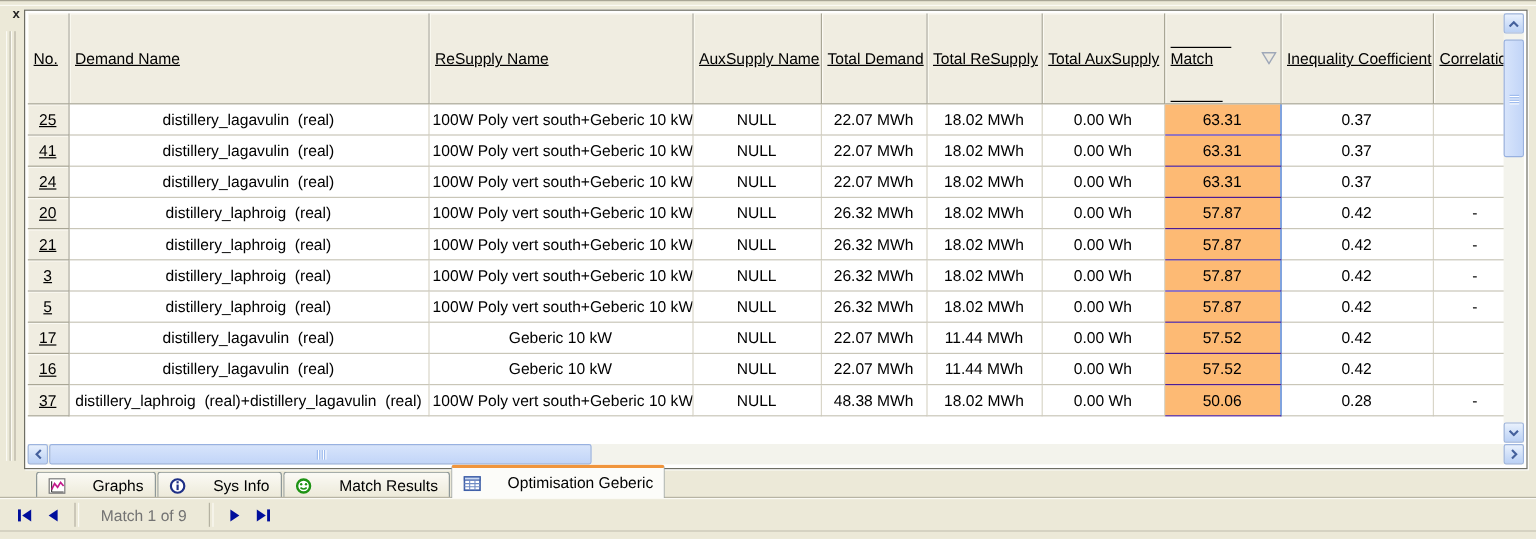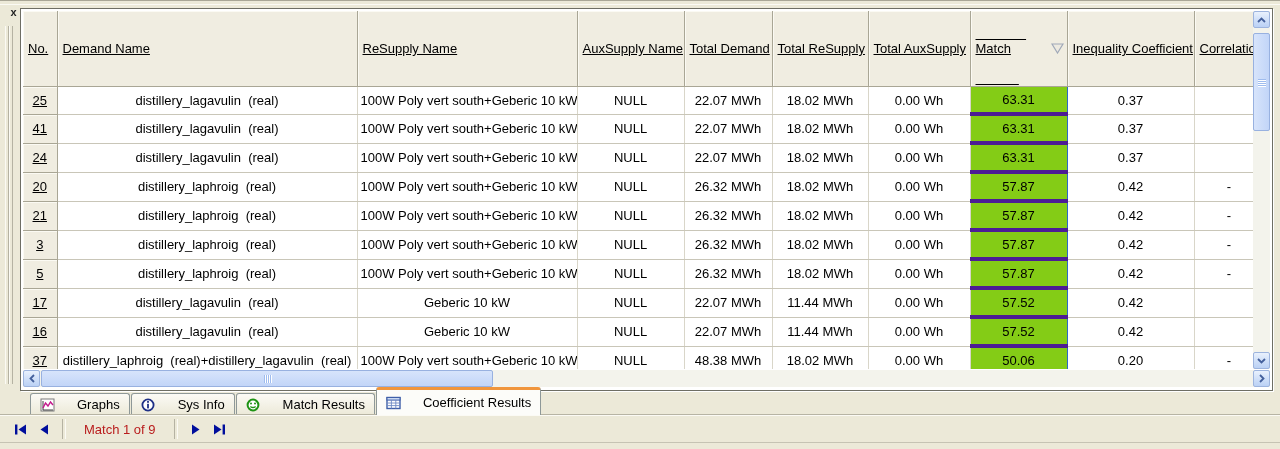--- a/index.html
+++ b/index.html
@@ -29,21 +29,21 @@
   table.grid td{height:25px;text-align:center;}
   .fixed-cell{background:#F0EDE1;border-right:1px solid #A9A695;border-bottom:1px solid #A9A695;
               box-shadow:inset 1px 1px 0 #FBFAF3;text-decoration:underline;}
   td.data-cell{background:#FFFFFF;border-right:1px solid #D9D6C9;border-bottom:1px solid #C9C6B8;}
   col.c-no{width:34px;} col.c-demand{width:300px;} col.c-resupply{width:220px;} col.c-aux{width:107px;}
   col.c-tdem{width:88px;} col.c-tres{width:96px;} col.c-taux{width:102px;} col.c-match{width:97px;}
   col.c-ineq{width:127px;} col.c-corr{width:70px;}
   td[data-col="total_demand"],td[data-col="total_resupply"]{text-align:right;padding-right:8px;}
   td[data-col="total_aux"]{text-align:right;padding-right:15px;}
   td[data-col="correlation"]{text-align:right;padding-right:2px;}
-  td.match-cell{background:#84cc16;color:#FFFFFF;border-right:1px solid #2E68C8;border-bottom:4px solid #4c1d95;margin-top:28px;}
+  td.match-cell{background:#fdba74;color:#FFFFFF;border-right:1px solid #2E68C8;border-bottom:1px solid #4c1d95;margin-top:28px;}
   th.match-th .hwrap{display:flex;align-items:center;justify-content:space-between;}
 
   
   .sb-btn{position:absolute;background:linear-gradient(180deg,#E9F1FD 0%,#CCDDF8 60%,#BBD1F5 100%);
           border:1px solid #9DB4DE;border-radius:2px;display:flex;align-items:center;justify-content:center;cursor:pointer;box-sizing:border-box;}
   .sb-thumb{position:absolute;background:linear-gradient(90deg,#D7E4FB,#C2D5F8);border:1px solid #98B1E0;border-radius:2px;
             display:flex;align-items:center;justify-content:center;cursor:pointer;box-sizing:border-box;}
   #vscroll{position:absolute;right:2px;top:2px;width:17px;height:358px;background:#F3F3EC;}
   #vscroll .up{left:0;top:0;width:17px;height:17px;}
   #vscroll .down{left:0;bottom:0;width:17px;height:17px;}
@@ -65,21 +65,21 @@
   .tab.active{height:25px;background:#FCFCF9;z-index:2;
        border-top:3px solid #F0953C;border-radius:3px 3px 0 0;}
   .tab .ticon{width:15px;height:14px;display:inline-block;}
 
   
   #navbar{position:absolute;left:0;top:415px;width:1280px;height:26px;background:#ECE9D8;
           border-top:1px solid #FBFAF4;box-shadow:0 -1px 0 #B7B4A4;display:flex;align-items:center;
           border-bottom:1px solid #C6C3B3;}
   .navbtn{width:24px;height:20px;display:flex;align-items:center;justify-content:center;cursor:pointer;background:transparent;border:none;padding:0;}
   .nav-sep{width:2px;height:20px;border-left:1px solid #B5B2A2;border-right:1px solid #FBFAF4;margin:0 6px;}
-  #nav-status{font-size:13px;color:#b91c1c;padding:0 12px;}
+  #nav-status{font-size:13px;color:#737373;padding:0 12px;}
 </style>
 </head>
 <body>
 <div id="screen">
 
   <div class="top-ridge"></div>
   <div class="close-x">x</div>
   <div class="vgroove g1"></div>
   <div class="vgroove g2"></div>
 
@@ -230,21 +230,21 @@
     </tr>
             <tr>
       <td class="fixed-cell" data-col="no">37</td>
       <td class="data-cell" data-col="demand">distillery_laphroig  (real)+distillery_lagavulin  (real)</td>
       <td class="data-cell" data-col="resupply">100W Poly vert south+Geberic 10 kW</td>
       <td class="data-cell" data-col="aux">NULL</td>
       <td class="data-cell" data-col="total_demand">48.38 MWh</td>
       <td class="data-cell" data-col="total_resupply">18.02 MWh</td>
       <td class="data-cell" data-col="total_aux">0.00 Wh</td>
       <td class="data-cell match-cell" data-col="match">50.06</td>
-      <td class="data-cell" data-col="inequality">0.20</td>
+      <td class="data-cell" data-col="inequality">0.28</td>
       <td class="data-cell" data-col="correlation">-</td>
     </tr>
           </tbody>
       </table>
     </div>
 
     <div id="vscroll">
       <div class="sb-btn up">
         <svg width="9" height="6" viewBox="0 0 9 6">
             <path d="M1 5 L4.5 1.5 L8 5" fill="none" stroke="#44609C" stroke-width="1.8"></path>
@@ -320,21 +320,21 @@
       <span>Match Results</span>
     </div>
     <div class="tab active">
       <span class="ticon">
         <svg width="15" height="14" viewBox="0 0 15 14">
           <rect x="1" y="1.5" width="13" height="11" fill="#FFFFFF" stroke="#3F5FA8" stroke-width="1.4"></rect>
           <rect x="1" y="1.5" width="13" height="2.6" fill="#C9D8F2" stroke="#3F5FA8" stroke-width="1"></rect>
           <path d="M1 7 H14 M1 9.6 H14 M5.4 4 V12.5 M9.8 4 V12.5" stroke="#6F8BC4" stroke-width="0.9" fill="none"></path>
         </svg>
       </span>
-      <span>Coefficient Results</span>
+      <span>Optimisation Geberic</span>
     </div>
   </div>
 
   <div id="navbar">
     <div style="width:8px"></div>
     <button class="navbtn" title="">
       <svg width="13" height="11" viewBox="0 0 13 11">
           <rect x="1" y="0.5" width="2.4" height="10" fill="#000E9C"></rect>
           <polygon points="12,0.5 12,10.5 4.5,5.5" fill="#000E9C"></polygon>
         </svg>

